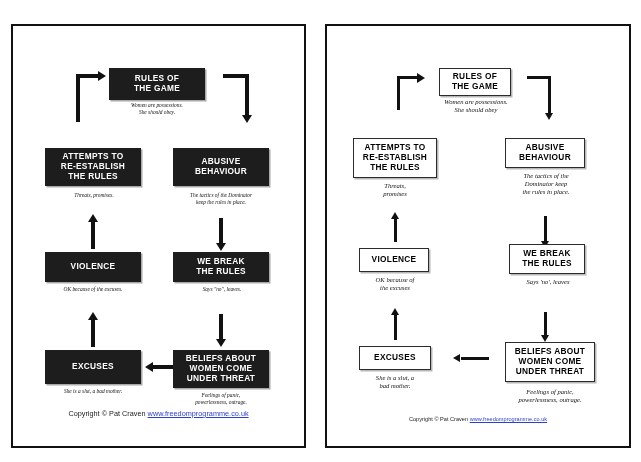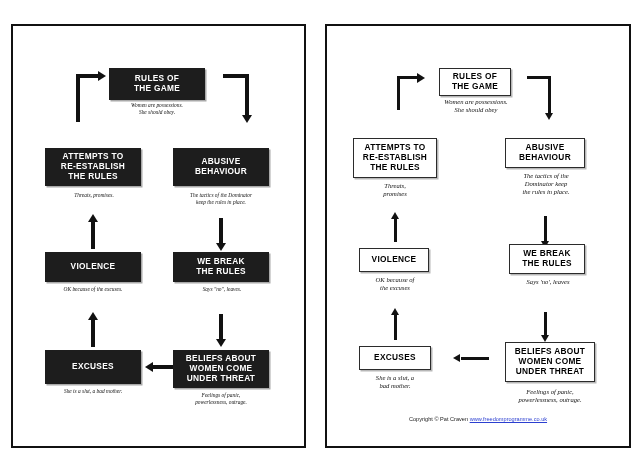--- a/index.html
+++ b/index.html
@@ -136,20 +136,24 @@
 
         <div class="node" style="left:32px;top:324px;width:96px;height:34px;">EXCUSES</div>
         <div class="cap" style="left:22px;top:362px;width:116px;">She is a slut, a bad mother.</div>
 
         <div class="node" style="left:160px;top:324px;width:96px;height:38px;">BELIEFS ABOUT<br>WOMEN COME<br>UNDER THREAT</div>
         <div class="cap" style="left:150px;top:366px;width:116px;">Feelings of panic,<br>powerlessness, outrage.</div>
 
         <div class="ar" style="left:140px;top:339px;width:20px;height:4px;"></div>
         <div class="ar-head head-left" style="left:132px;top:336px;"></div>
 
+        <div class="footer">
+          <span>Copyright © Pat Craven</span>
+          <span class="lnk">www.freedomprogramme.co.uk</span>
+        </div>
 
       </div>
     </div>
   </div>
 
   <div class="panel light" id="panel-right">
     <div class="panel-title">White Box, Black Text</div>
     <div class="sheet">
       <div class="canvas">
 

